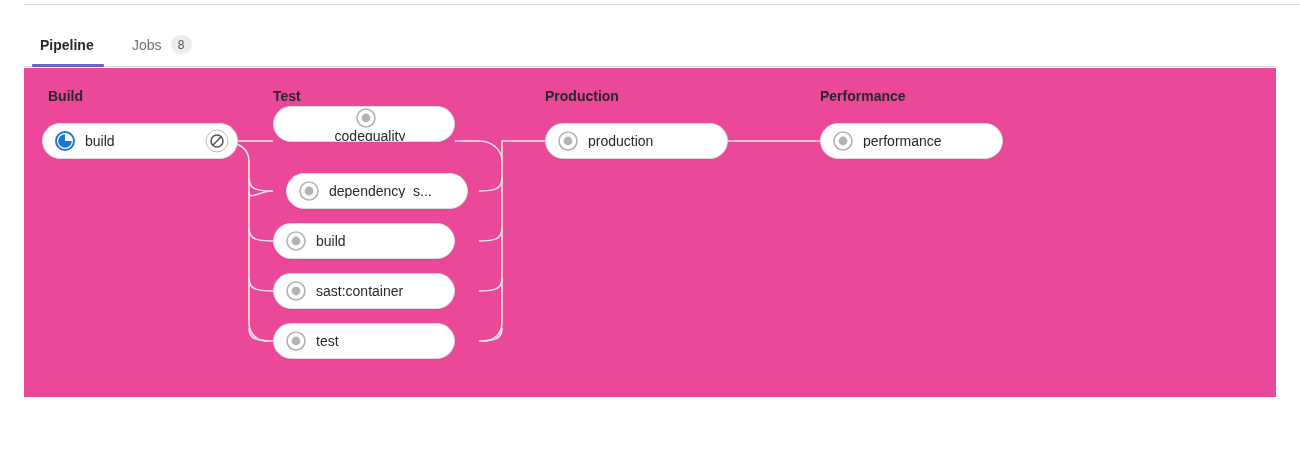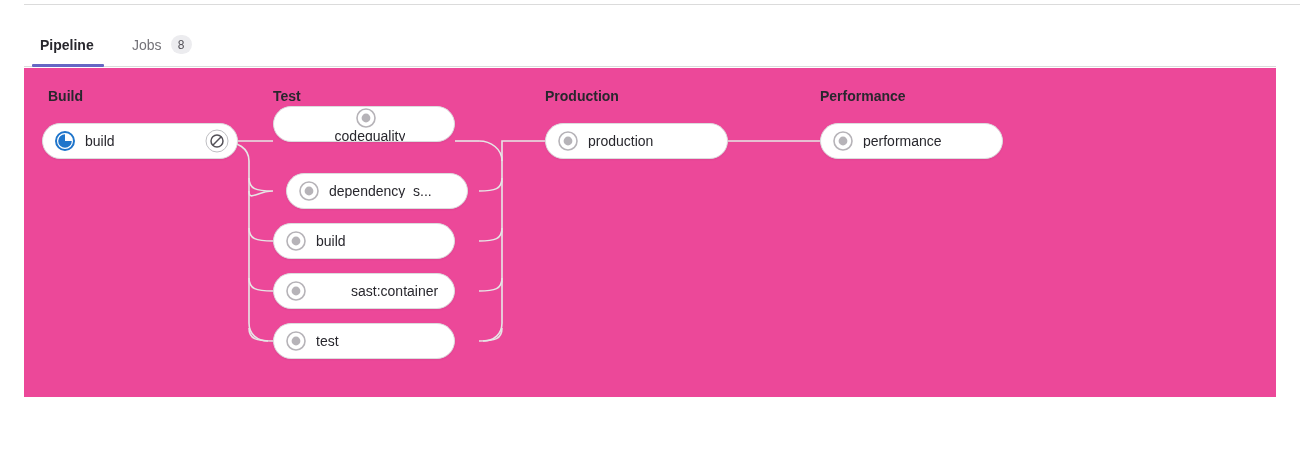--- a/index.html
+++ b/index.html
@@ -240,21 +240,21 @@
         </div>
 
         <div class="job" style="left:0px; top:155px; width:182px;">
           <svg class="status-icon" viewBox="0 0 22 22">
             <circle cx="11" cy="11" r="9" fill="#ffffff" stroke="#b6b3b8" stroke-width="1.6"></circle>
             <circle cx="11" cy="11" r="4.4" fill="#b6b3b8"></circle>
           </svg>
           <span class="job-name">build</span>
         </div>
 
-        <div class="job" style="left:0px; top:205px; width:182px;gap:35px;">
+        <div class="job" style="left:0px; top:205px; width:182px;">
           <svg class="status-icon" viewBox="0 0 22 22">
             <circle cx="11" cy="11" r="9" fill="#ffffff" stroke="#b6b3b8" stroke-width="1.6"></circle>
             <circle cx="11" cy="11" r="4.4" fill="#b6b3b8"></circle>
           </svg>
           <span class="job-name">sast:container</span>
         </div>
 
         <div class="job" style="left:0px; top:255px; width:182px;">
           <svg class="status-icon" viewBox="0 0 22 22">
             <circle cx="11" cy="11" r="9" fill="#ffffff" stroke="#b6b3b8" stroke-width="1.6"></circle>

